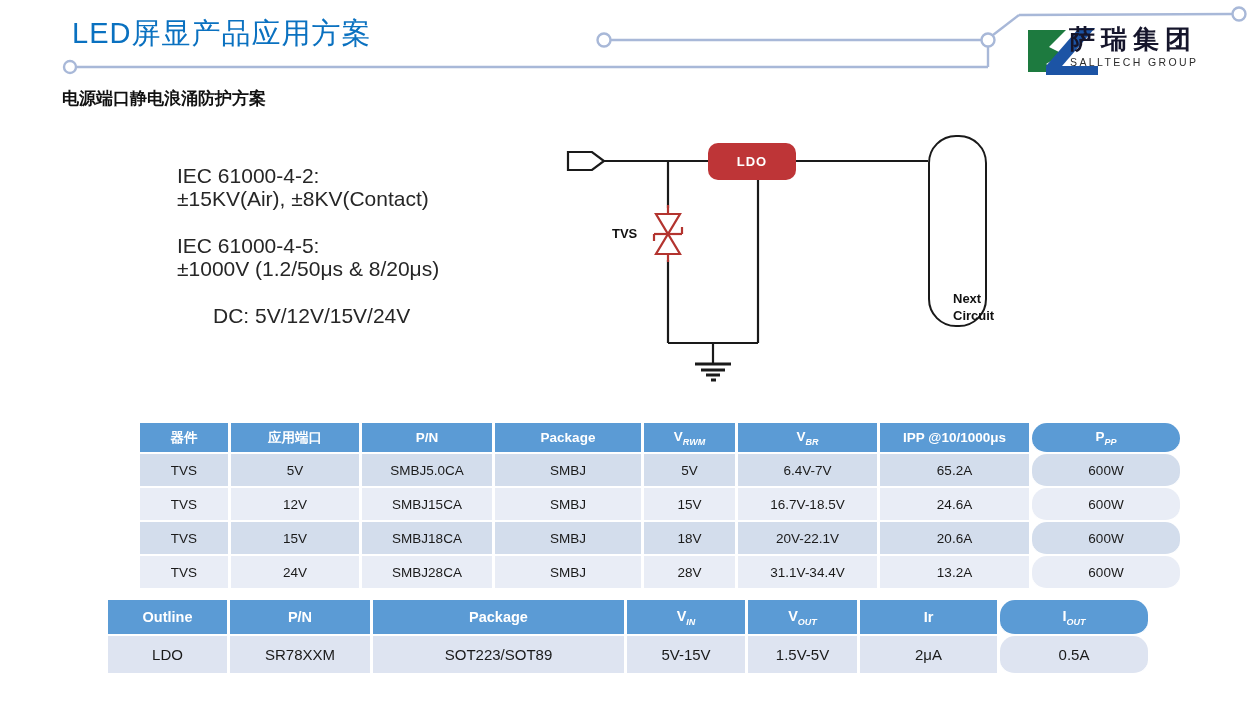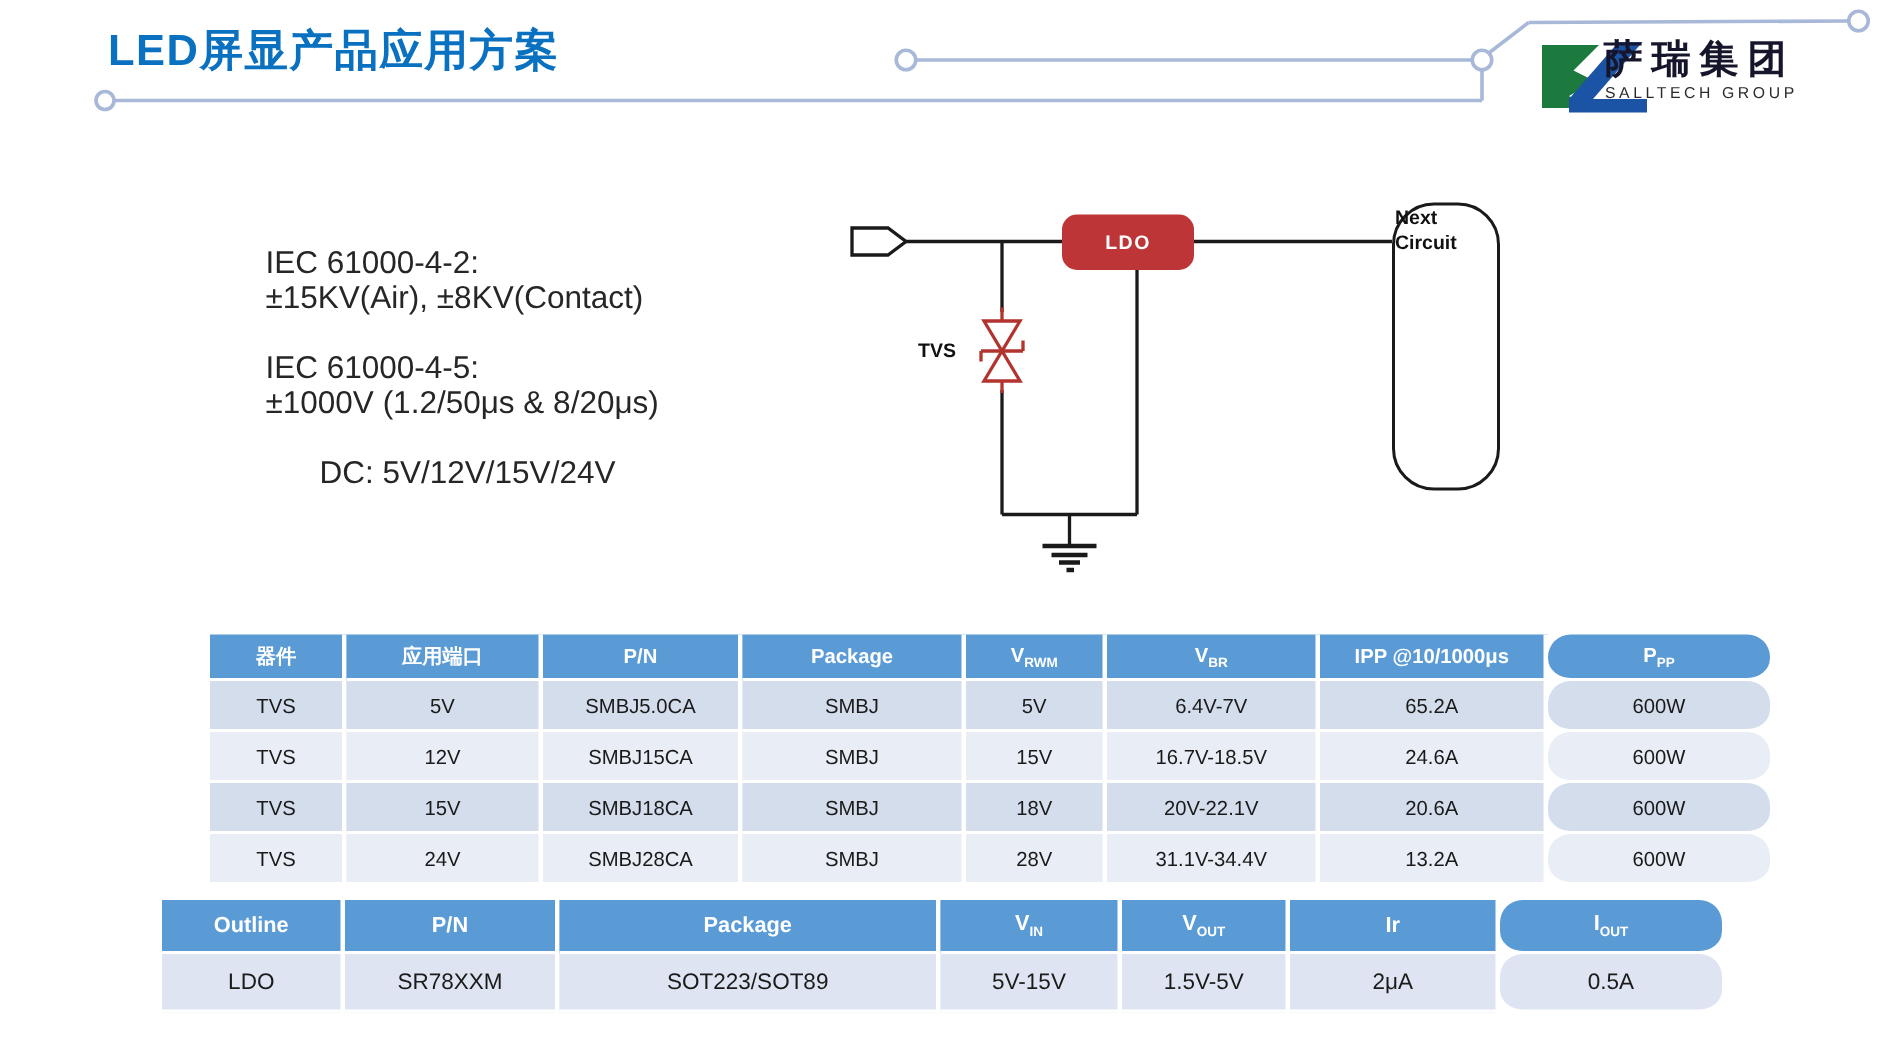--- a/index.html
+++ b/index.html
@@ -6,21 +6,21 @@
   .slide{
     position:relative;
     width:1255px;height:705px;
     background:#ffffff;
     overflow:hidden;
     font-family:"Liberation Sans", sans-serif;
   }
   
   .page-title{
     position:absolute;left:72px;top:14px;
-    font-size:29px;font-weight:bold;color:#0a71c0;
+    font-size:29px;font-weight:normal;color:#0a71c0;
     letter-spacing:1px;white-space:nowrap;
   }
   .page-subtitle{
     position:absolute;left:62px;top:87px;
     font-size:17px;font-weight:bold;color:#111111;
     white-space:nowrap;
   }
   
   .logo{position:absolute;left:976px;top:12px;width:235px;height:72px;}
   .logo-cn{
@@ -41,25 +41,25 @@
   .specs p{margin:0 0 24px 0;}
   .specs p:last-child{margin-bottom:0;margin-left:36px;}
   
   .ldo-block{
     position:absolute;left:708px;top:143px;width:88px;height:37px;
     background:#be3537;border-radius:10px;
     display:flex;align-items:center;justify-content:center;
     color:#ffffff;font-size:13px;font-weight:bold;letter-spacing:1px;
   }
   .next-circuit{
-    position:absolute;left:928px;top:135px;width:72px;height:192px;
+    position:absolute;left:928px;top:135px;width:59px;height:192px;
     background:#ffffff;border:2.5px solid #1a1a1a;border-radius:28px;
     box-sizing:border-box;
-    display:flex;align-items:flex-start;
-    padding-left:0;
+    display:flex;align-items:flex-end;
+    padding-left:23px;
     font-size:13px;font-weight:bold;color:#111111;line-height:1.3;
   }
   .tvs-label{
     position:absolute;left:612px;top:226px;
     font-size:13px;font-weight:bold;color:#111111;
   }
   .diagram-svg{position:absolute;left:0;top:0;width:1255px;height:705px;pointer-events:none;}
   
   .tbl{border-collapse:separate;border-spacing:0;table-layout:fixed;width:1040px;}
   .tbl th{
@@ -67,21 +67,21 @@
     height:29px;padding:0;text-align:center;vertical-align:middle;
     border-right:3px solid #ffffff;border-bottom:2px solid #ffffff;
   }
   .tbl td{
     font-size:13.5px;color:#1a1a1a;
     height:32px;padding:0;text-align:center;vertical-align:middle;
     border-right:3px solid #ffffff;border-bottom:2px solid #ffffff;
     white-space:nowrap;overflow:hidden;
   }
   .tbl th:last-child,.tbl td:last-child{border-right:none;border-radius:15px;}
-  .tbl sub{font-size:9px;font-weight:bold;}
+  .tbl sub{font-size:9px;font-weight:bold;font-style:italic;}
   .tbl tr.band-a td{background:#d3ddec;}
   .tbl tr.band-b td{background:#e9edf6;}
   .tvs-table-wrap{position:absolute;left:108px;top:423px;padding-left:32px;}
   .ldo-table-wrap{position:absolute;left:108px;top:600px;}
   .ldo-table th{height:34px;font-size:14.5px;}
   .ldo-table td{height:37px;font-size:15px;}
   .ldo-table tr.band-a td{background:#dee4f1;}
 </style>
 </head>
 <body>
@@ -132,20 +132,21 @@
 
     <g stroke="#1a1a1a" fill="none">
       <line x1="695" y1="364" x2="731" y2="364" stroke-width="3"></line>
       <line x1="701" y1="370" x2="725" y2="370" stroke-width="3"></line>
       <line x1="706" y1="375" x2="720" y2="375" stroke-width="3"></line>
       <line x1="711" y1="380" x2="716" y2="380" stroke-width="3"></line>
     </g>
   </svg>
 
   <div class="page-title">LED屏显产品应用方案</div>
+  <div class="page-subtitle">电源端口静电浪涌防护方案</div>
 
   <div class="logo">
     <div class="logo-cn">萨瑞集团</div>
     <div class="logo-en">SALLTECH GROUP</div>
   </div>
 
   <div class="specs">
     <p>
       <span>IEC 61000-4-2:</span><br>
       <span>±15KV(Air), ±8KV(Contact)</span>

